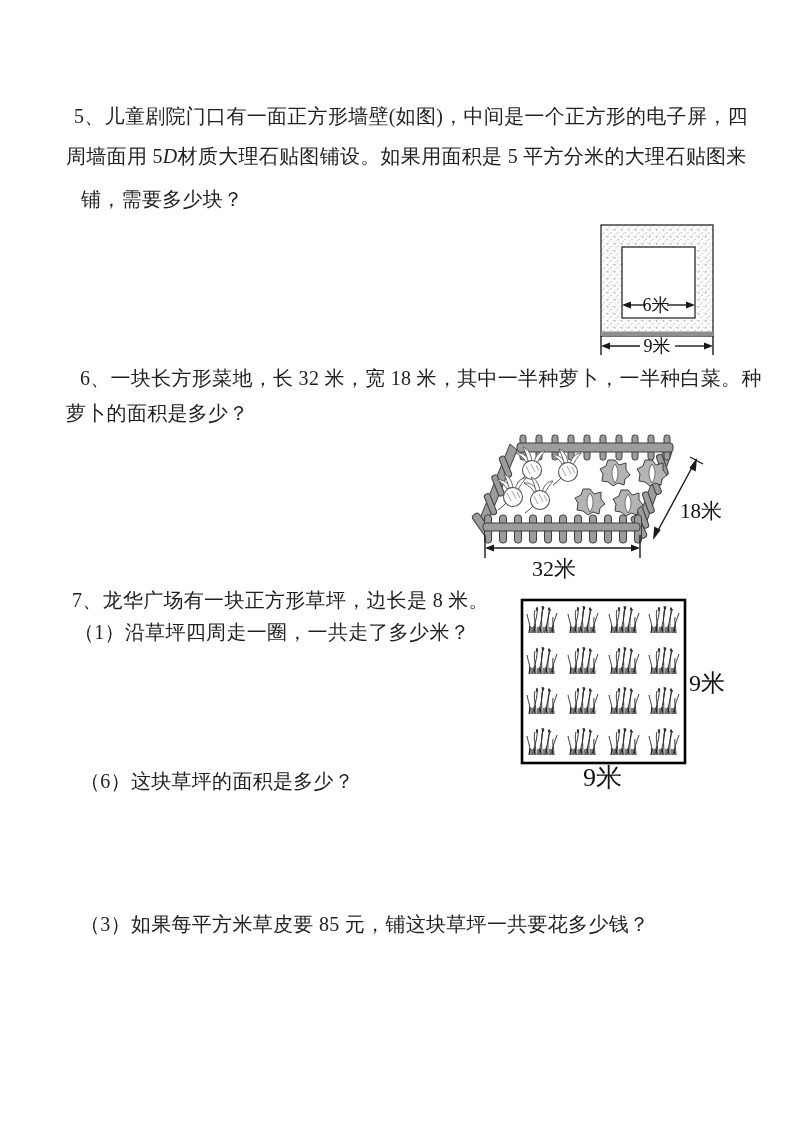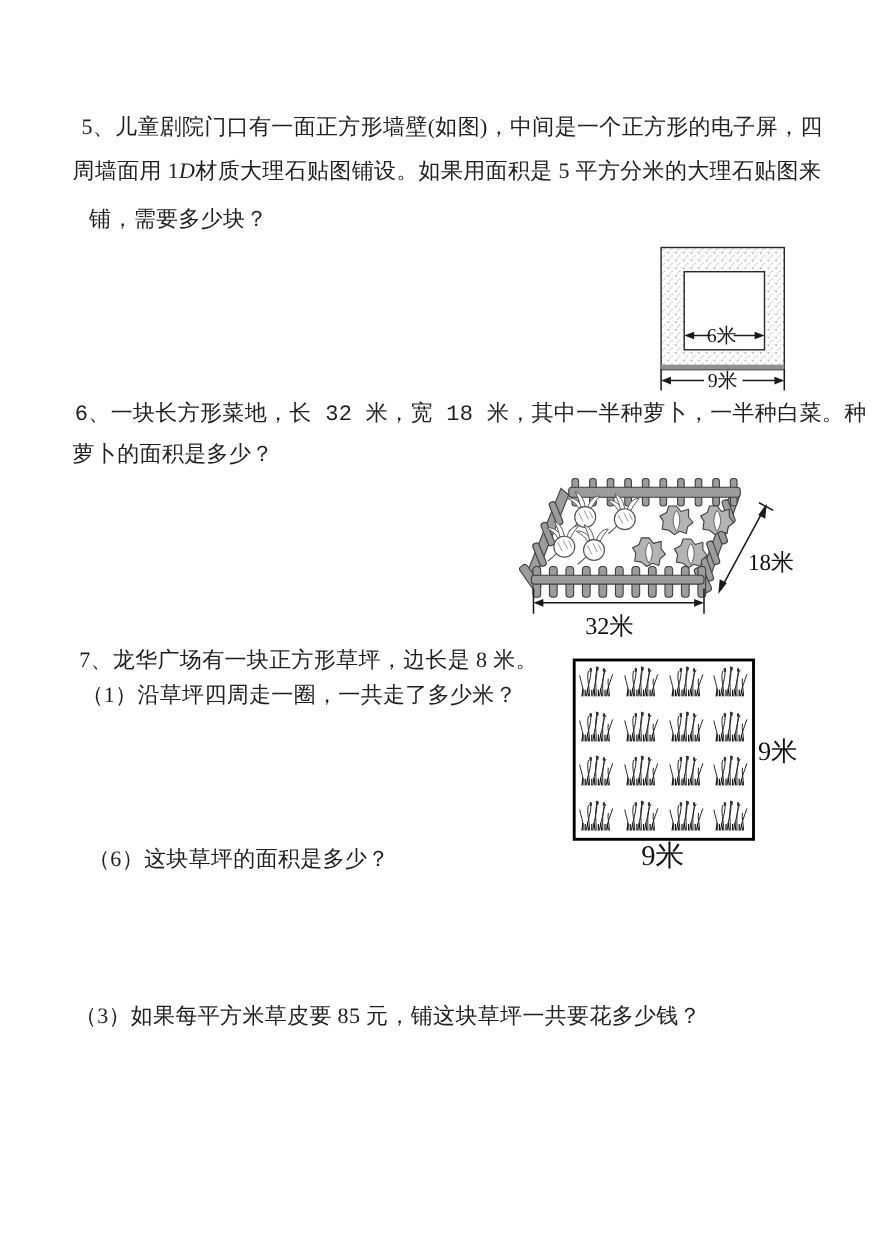--- a/index.html
+++ b/index.html
@@ -14,21 +14,21 @@
   
   .fence-wood{fill:#9c9c9c;stroke:#3d3d3d;stroke-width:1;}
   .dimline{stroke:#1a1a1a;stroke-width:1.4;fill:none;}
   .dimhead{fill:#1a1a1a;stroke:none;}
   .dimtext{font-family:"Liberation Serif","DejaVu Serif",serif;fill:#111;}
 </style>
 </head>
 <body>
 
 <div class="tline" style="left:74px;top:104px;">5、儿童剧院门口有一面正方形墙壁(如图)，中间是一个正方形的电子屏，四</div>
-<div class="tline" style="left:66px;top:144px;"><span>周墙面用 1</span><span class="ital">D</span><span>材质大理石贴图铺设。如果用面积是 5 平方分米的大理石贴图来</span></div>
+<div class="tline" style="left:66px;top:144px;"><span>周墙面用 5</span><span class="ital">D</span><span>材质大理石贴图铺设。如果用面积是 5 平方分米的大理石贴图来</span></div>
 <div class="tline" style="left:66px;top:187px;margin-left:15px;">铺，需要多少块？</div>
 
 <svg class="diagram" style="left:592px;top:214px;" width="138" height="150" viewBox="0 0 138 150">
   <defs>
     <pattern id="stipple" width="7" height="7" patternUnits="userSpaceOnUse">
       <circle cx="1.6" cy="1.8" r="1.0" fill="#b5b5b5"></circle>
       <circle cx="5.0" cy="4.6" r="0.8" fill="#c6c6c6"></circle>
       <circle cx="3.1" cy="6.1" r="0.6" fill="#a9a9a9"></circle>
       <circle cx="6.2" cy="1.2" r="0.6" fill="#cfcfcf"></circle>
     </pattern>
@@ -53,21 +53,21 @@
 
   <g>
     <polygon class="dimhead" points="9,132 18,128.5 18,135.5"></polygon>
     <line class="dimline" x1="15" y1="132" x2="48" y2="132"></line>
     <text class="dimtext" x="65" y="138" font-size="18" text-anchor="middle">9米</text>
     <line class="dimline" x1="83" y1="132" x2="115" y2="132"></line>
     <polygon class="dimhead" points="121,132 112,128.5 112,135.5"></polygon>
   </g>
 </svg>
 
-<div class="tline" style="left:68px;top:366px;font-family:Liberation Mono, monospace;">6、一块长方形菜地，长 32 米，宽 18 米，其中一半种萝卜，一半种白菜。种</div>
+<div class="tline" style="left:80px;top:366px;">6、一块长方形菜地，长 32 米，宽 18 米，其中一半种萝卜，一半种白菜。种</div>
 <div class="tline" style="left:66px;top:401px;text-align:right;">萝卜的面积是多少？</div>
 
 <svg class="diagram" style="left:453px;top:428px;" width="290" height="154" viewBox="0 0 290 154">
   <defs>
     <g id="radish">
       <path d="M-2,-9 C-6,-15 -11,-18 -16,-17 C-11,-14 -8,-12 -6,-8 Z" fill="#fff" stroke="#555" stroke-width="0.9"></path>
       <path d="M0,-9 C-1,-16 -4,-21 -9,-23 C-6,-17 -5,-13 -4,-9 Z" fill="#fff" stroke="#555" stroke-width="0.9"></path>
       <path d="M2,-8 C4,-15 8,-19 13,-19 C9,-14 7,-11 5,-7 Z" fill="#fff" stroke="#555" stroke-width="0.9"></path>
       <circle r="9.5" fill="#fff" stroke="#555" stroke-width="1.1"></circle>
       <path d="M-6,-4 L-2,4 M-1,-6 L3,2 M4,-5 L7,1" stroke="#8a8a8a" stroke-width="0.8" fill="none"></path>
@@ -175,21 +175,21 @@
     <line class="dimline" x1="242" y1="34" x2="202" y2="108"></line>
     <polygon class="dimhead" points="244,30 236.3,40.1 242.7,43.5"></polygon>
     <polygon class="dimhead" points="200,112 207.7,101.9 201.3,98.5"></polygon>
     <text class="dimtext" x="248" y="90" font-size="21" text-anchor="middle">18米</text>
   </g>
 </svg>
 
 <div class="tline" style="left:72px;top:588px;">7、龙华广场有一块正方形草坪，边长是 8 米。</div>
 <div class="tline" style="left:74px;top:620px;">（1）沿草坪四周走一圈，一共走了多少米？</div>
 <div class="tline" style="left:80px;top:769px;">（6）这块草坪的面积是多少？</div>
-<div class="tline" style="left:68px;top:912px;">（3）如果每平方米草皮要 85 元，铺这块草坪一共要花多少钱？</div>
+<div class="tline" style="left:80px;top:912px;">（3）如果每平方米草皮要 85 元，铺这块草坪一共要花多少钱？</div>
 
 <svg class="diagram" style="left:517px;top:595px;" width="240" height="205" viewBox="0 0 240 205">
   <defs>
     <g id="grass">
       <g stroke="#222" fill="none" stroke-width="0.9">
         <path d="M4,28 C5,21 2,15 1,9"></path>
         <path d="M7,28 C8,19 12,11 11,3"></path>
         <path d="M10,28 C10,19 7,11 9,5"></path>
         <path d="M13,28 C14,17 18,9 16,1"></path>
         <path d="M16,28 C16,17 14,7 18,2"></path>

